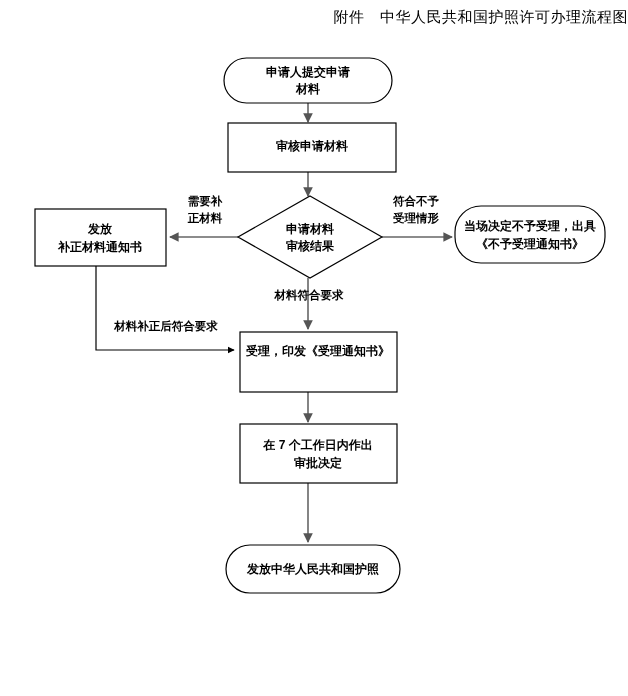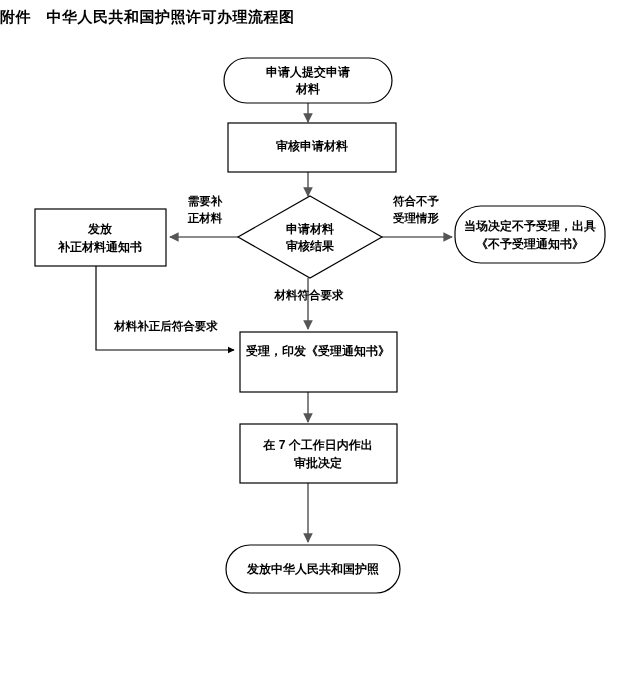--- a/index.html
+++ b/index.html
@@ -17,23 +17,23 @@
   #page {
     position: relative;
     width: 628px;
     height: 696px;
   }
   #doc-title {
     position: absolute;
     top: 8px;
     left: 0;
     width: 628px;
-    text-align: left;
+    text-align: right;
     font-size: 15px;
-    font-weight: bold;
+    font-weight: normal;
     letter-spacing: 0.5px;
     white-space: pre;
   }
   #flowchart {
     position: absolute;
     top: 0;
     left: 0;
   }
   .node-shape {
     fill: #ffffff;

